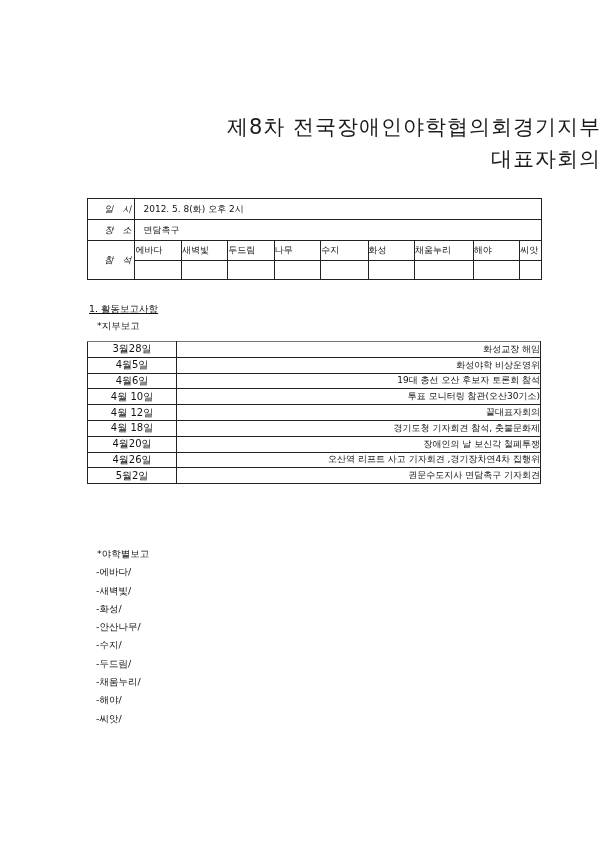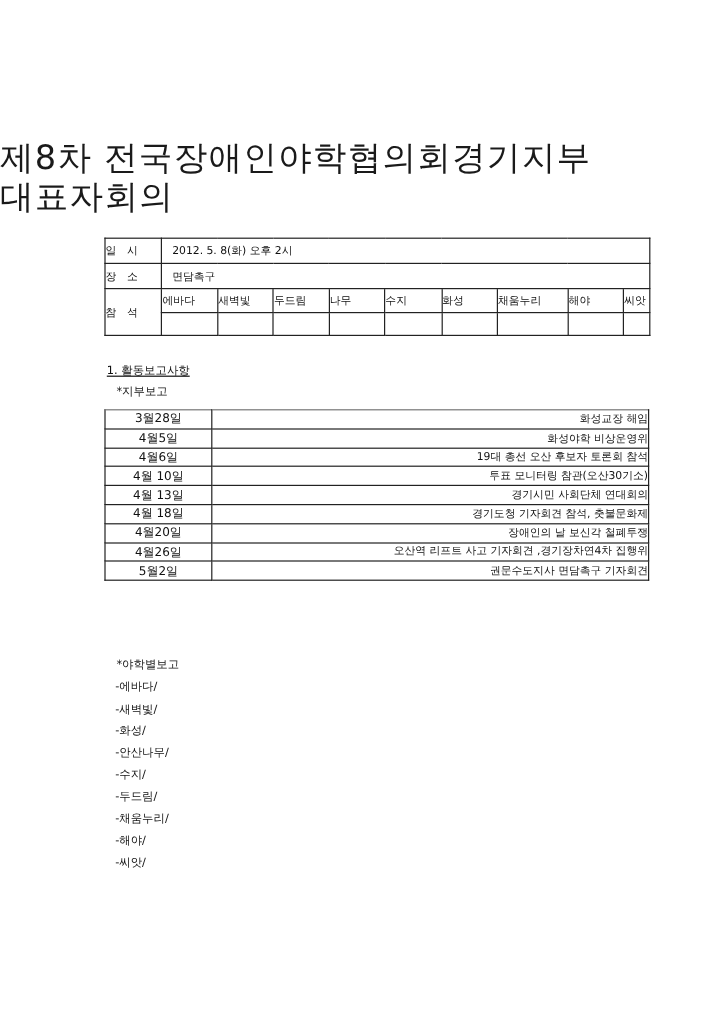--- a/index.html
+++ b/index.html
@@ -1,26 +1,26 @@
 <!DOCTYPE html>
 <html><head>
 <meta charset="utf-8">
 <style>
   html, body { margin:0; padding:0; background:#ffffff; }
   body { width:601px; height:850px; position:relative; overflow:hidden;
          font-family:"DejaVu Sans", sans-serif; color:#111; }
-  .title { position:absolute; left:0; width:601px; text-align:left;
-           font-size:28px; letter-spacing:1px; color:#1a1a1a; font-weight:normal; }
+  .title { position:absolute; left:0; width:601px; text-align:right;
+           font-size:21px; letter-spacing:1px; color:#1a1a1a; font-weight:normal; }
   .t1 { top:113px; }
   .t2 { top:145px; }
   table { border-collapse:collapse; position:absolute; }
   td { font-size:9px; color:#111; padding:0; }
   #info { left:87px; top:198px; width:455px; border:1.2px solid #111; }
   #info td { border:1px solid #222; height:20px; }
-  #info td.lbl { width:45px; text-align:left; letter-spacing:3px; }
+  #info td.lbl { width:45px; text-align:right; letter-spacing:3px;font-style:italic; }
   #info td.val { padding-left:8px; text-align:left; }
   #info td.att { height:19px; }
   #info td.att-empty { height:18px; }
   #acts { left:87px; top:341px; width:454px; border:1.2px solid #111; }
   #acts td { border:1px solid #222; height:14.8px;text-align:right; }
   #acts td.date { width:88px; text-align:center; font-size:10px; }
   #acts td.desc { padding-left:6px; }
   #acts tr:nth-child(odd) td { border-top-color:#777; }
   .sec { position:absolute; font-size:9.5px; }
   .list { position:absolute; left:95px; top:548px; font-size:9.5px; }
@@ -85,22 +85,22 @@
       </tr>
   <tr>
         <td class="date">4월6일</td>
         <td class="desc">19대 총선 오산 후보자 토론회 참석</td>
       </tr>
   <tr>
         <td class="date">4월 10일</td>
         <td class="desc">투표 모니터링 참관(오산30기소)</td>
       </tr>
   <tr>
-        <td class="date">4월 13일</td>
-        <td class="desc">경기시민 사회단체 연대회의</td>
+        <td class="date">4월 12일</td>
+        <td class="desc">끝대표자회의</td>
       </tr>
   <tr>
         <td class="date">4월 18일</td>
         <td class="desc">경기도청 기자회견 참석, 춧불문화제</td>
       </tr>
   <tr>
         <td class="date">4월20일</td>
         <td class="desc">장애인의 날  보신각 철폐투쟁</td>
       </tr>
   <tr>

